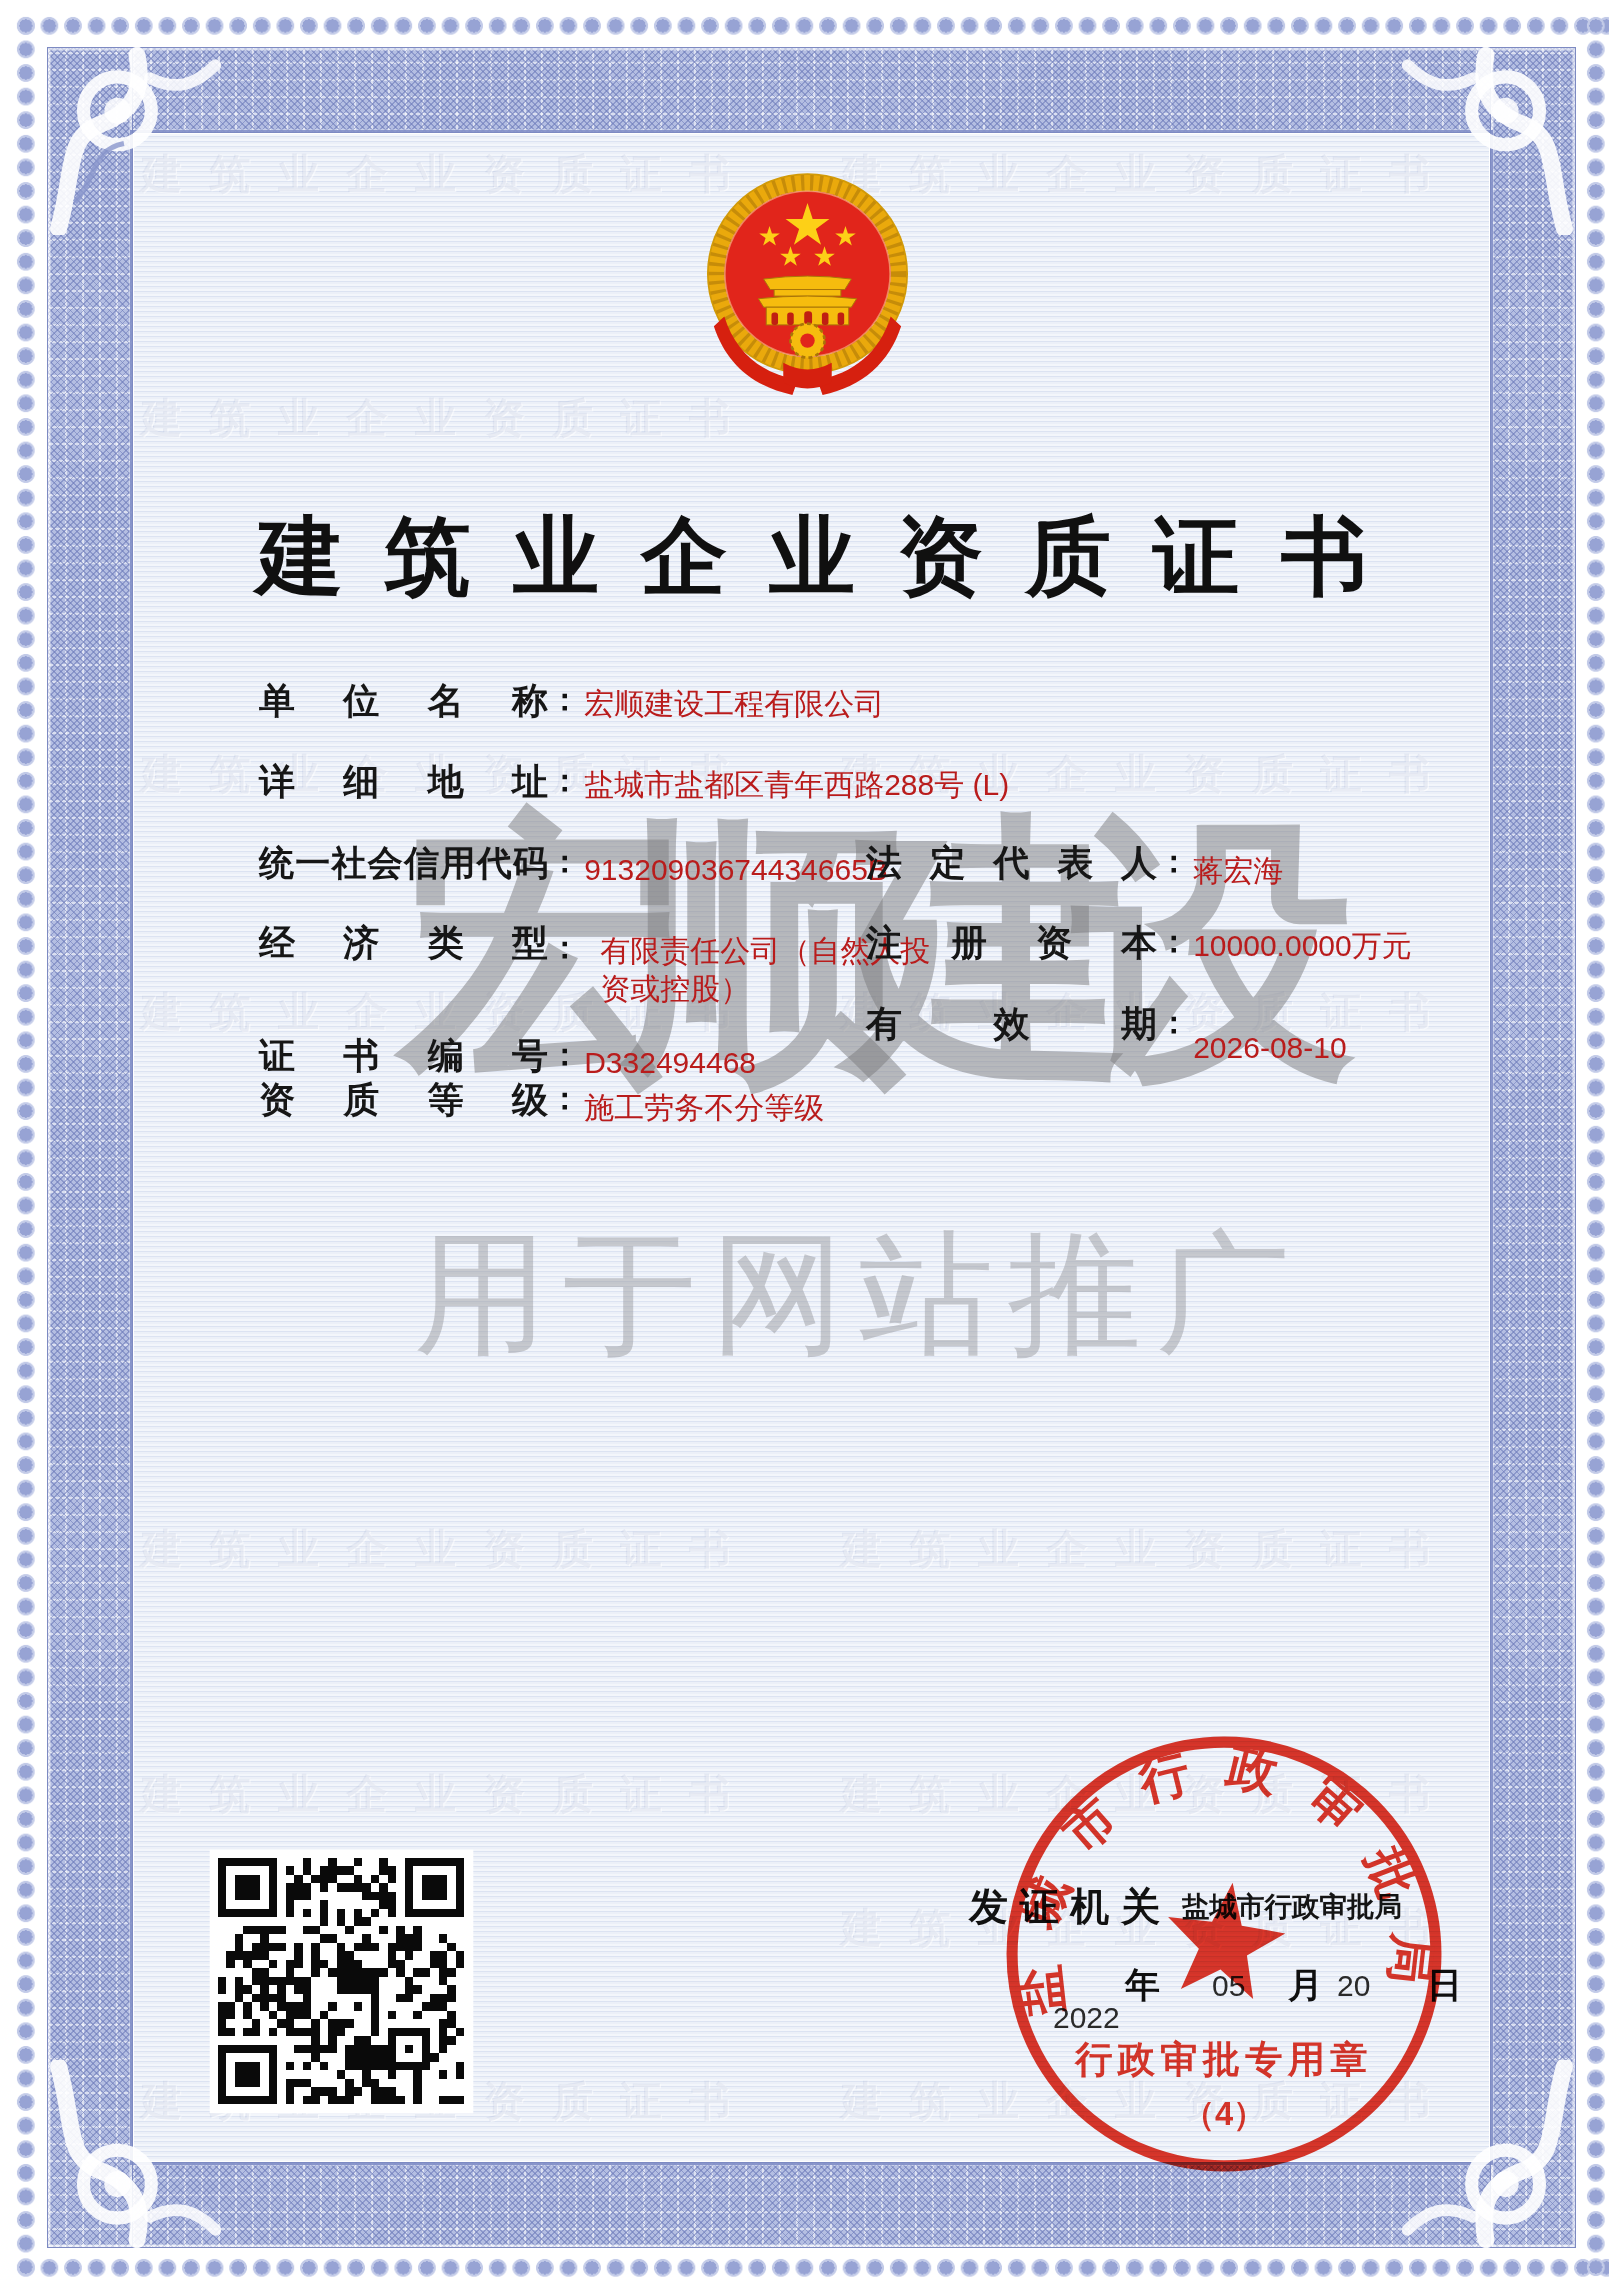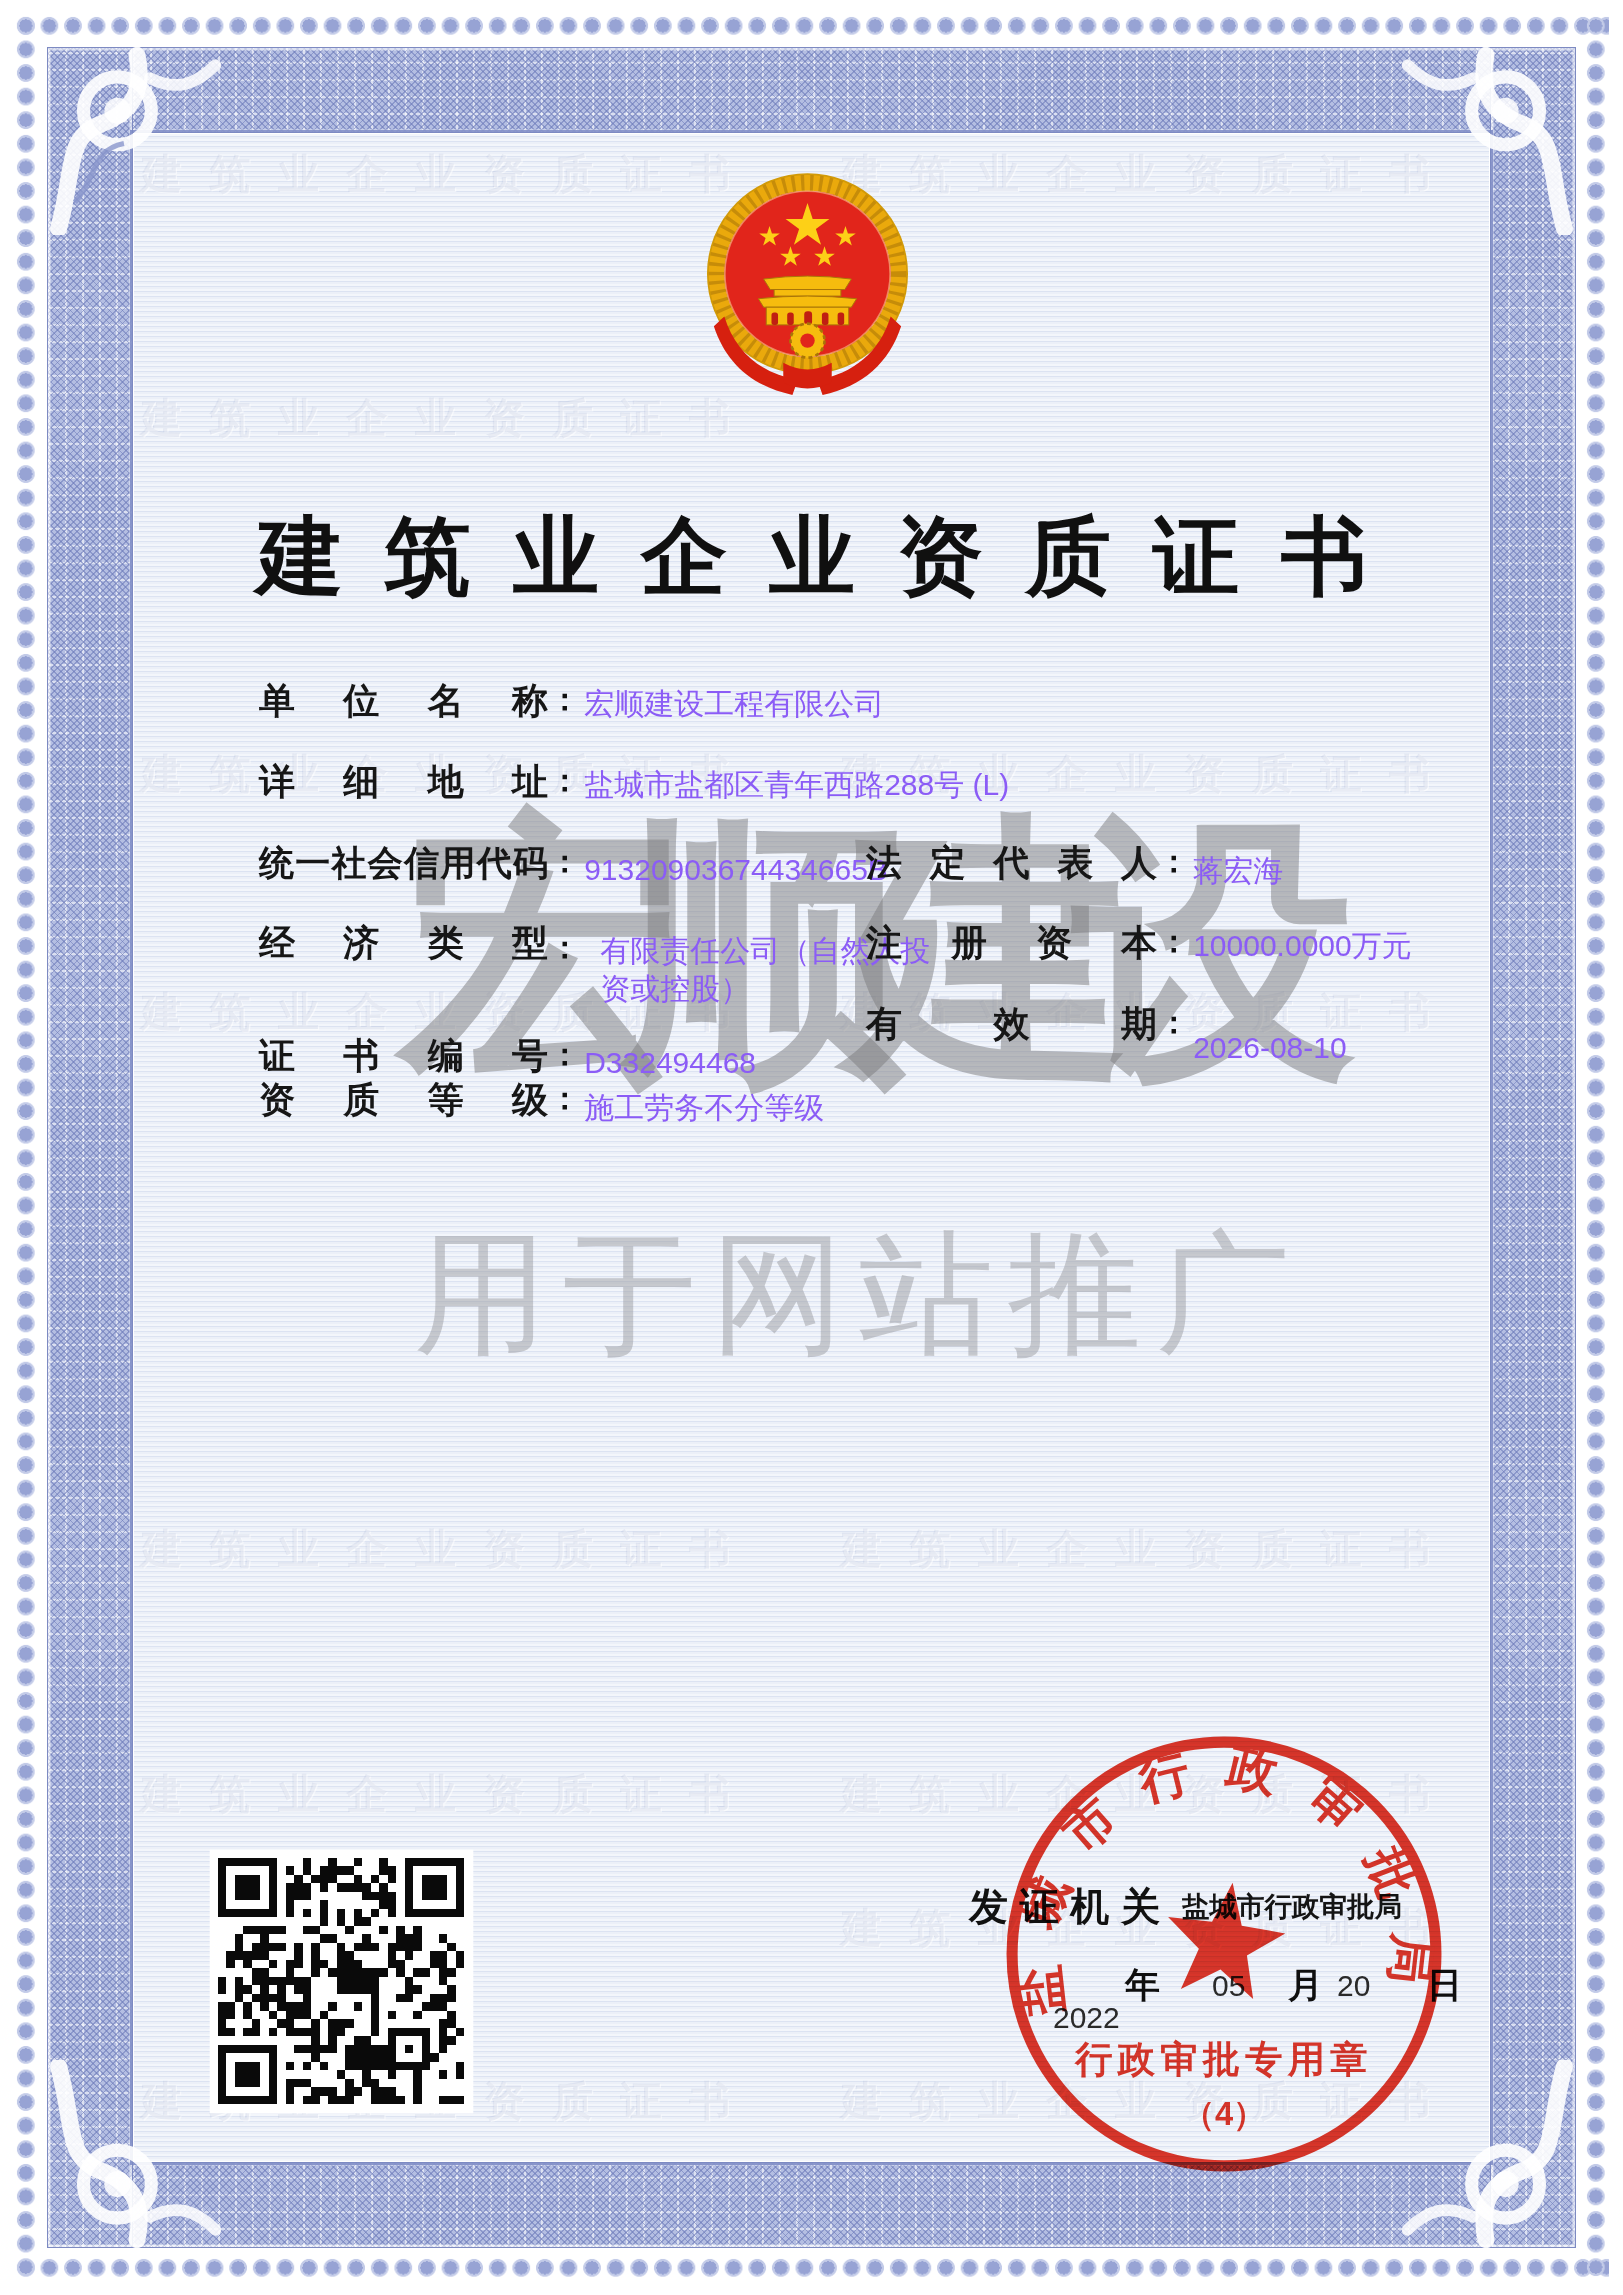--- a/index.html
+++ b/index.html
@@ -51,21 +51,21 @@
     letter-spacing:14.4px;color:rgba(146,146,150,.45);white-space:nowrap;margin-top:17px;}
 
   .title{position:absolute;left:257px;top:499px;width:1126px;text-align:center;
     font-size:86px;font-weight:900;letter-spacing:42px;color:#101010;
     font-family:"Liberation Serif","Liberation Sans",serif;white-space:nowrap;}
 
   .row{position:absolute;display:flex;align-items:flex-end;height:46px;color:#101010;}
   .jlabel{display:inline-block;width:289px;font-size:36px;font-weight:700;line-height:43px;
     text-align:justify;text-align-last:justify;color:#161616;}
   .colon{font-size:31px;font-weight:700;margin:0 3.9px 1.3px 1.3px;}
-  .value{font-size:30px;font-weight:500;color:#8b5cf6;transform:translateY(2.6px);white-space:nowrap;}
+  .value{font-size:30px;font-weight:500;color:#b91c1c;transform:translateY(2.6px);white-space:nowrap;}
   .value.wrap{white-space:normal;width:331px;line-height:38px;}
   .v-down12{transform:translateY(7.9px);} .v-down30{transform:translateY(19.6px);}
 
   .r-left{left:259px;} .r-right{left:866px;}
   .r-right .jlabel{width:291px;}
 
   
   .issuer-label{position:absolute;left:969px;top:1880px;width:191px;font-size:39px;font-weight:700;
     color:#111;text-align:justify;text-align-last:justify;}
   .issuer-value{position:absolute;left:1182px;top:1889px;font-size:27.5px;font-weight:700;color:#141414;white-space:nowrap;}

